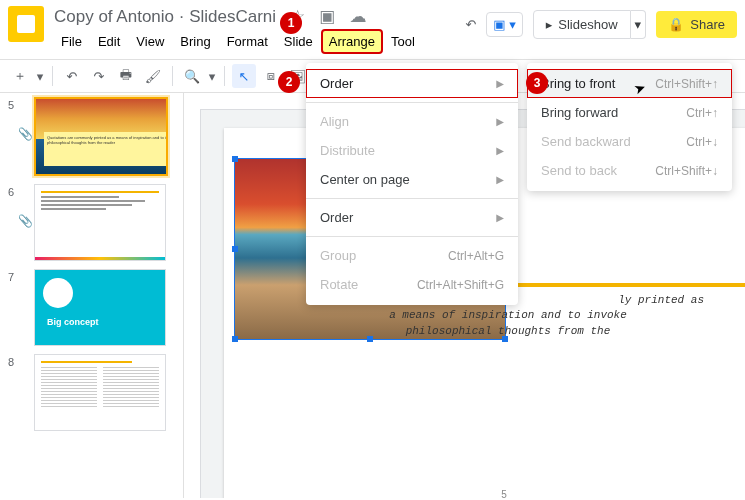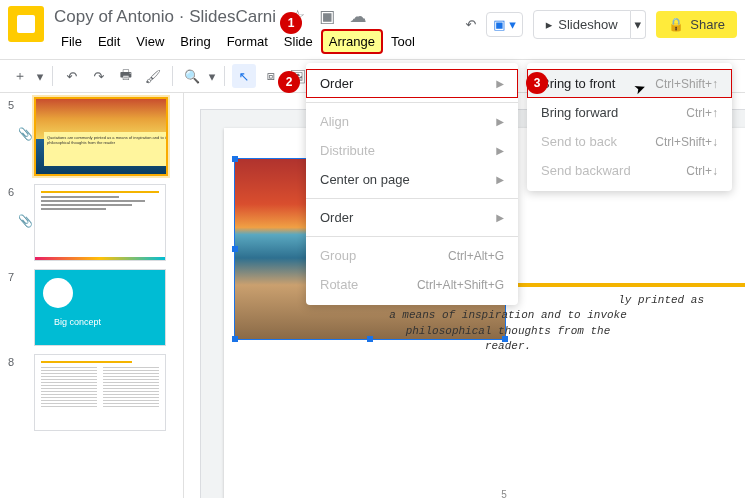--- a/index.html
+++ b/index.html
@@ -30,21 +30,21 @@
 .thumb{width:130px;height:75px;border:1px solid #dadce0;background:#fff;position:relative;font-size:5px;overflow:hidden}
 .thumb.active{border:2px solid #f9ab00;box-shadow:0 0 0 2px #fce8b2}
 .thumb5 .sky{height:40px;background:linear-gradient(#c94f2e,#e8a23a,#f4d35e)}
 .thumb5 .sea{height:35px;background:linear-gradient(#1e6091,#0a3d62)}
 .thumb5 .band{position:absolute;bottom:8px;left:8px;right:-20px;height:28px;background:#fff59d;padding:3px;font-size:4px;color:#333}
 .thumb6 .tbar{height:2px;background:#f4b400;margin:6px 6px 3px}
 .thumb6 .tline{height:2px;background:#999;margin:2px 6px;width:60%}
 .thumb6 .bbar{position:absolute;bottom:0;left:0;right:0;height:3px;background:linear-gradient(90deg,#e91e63,#ffc107,#00bcd4)}
 .thumb7{background:#00bcd4;color:#fff}
 .thumb7 .rocket{width:30px;height:30px;margin:8px;background:#fff;border-radius:50%;display:inline-block}
-.thumb7 .big{font-size:9px;padding:0 19px;font-weight:normal}
+.thumb7 .big{font-size:9px;padding:0 12px;font-weight:bold}
 .thumb8 .y{height:2px;background:#f4b400;margin:6px 6px 4px;width:70%}
 .thumb8 .cols{display:flex;gap:6px;padding:0 6px}
 .thumb8 .col{flex:1;height:40px;background:repeating-linear-gradient(#ccc,#ccc 1px,#fff 1px,#fff 3px)}
 .clip{width:12px;color:#80868b;font-size:12px;margin-top:30px}
 .canvas-area{flex:1;background:#f1f3f4;position:relative;overflow:hidden}
 .ruler-h{height:16px;background:#fff;border-bottom:1px solid #dadce0}
 .ruler-v{width:16px;background:#fff;border-right:1px solid #dadce0;position:absolute;top:16px;bottom:0;left:0}
 .slide{position:absolute;left:40px;top:35px;width:560px;height:380px;background:#fff;box-shadow:0 1px 3px rgba(0,0,0,.2)}
 .slide .img-sel{position:absolute;left:10px;top:30px;width:270px;height:180px;border:1px solid #1a73e8;background:linear-gradient(#b0332e 0%,#d94e2e 25%,#f0a044 38%,#5aa8c0 42%,#2e7090 55%,#caa06f 70%,#8a6a47 100%)}
 .handle{width:6px;height:6px;background:#1a73e8;position:absolute}
@@ -184,21 +184,20 @@
         <div class="handle h-l"></div>
           <div class="handle h-r"></div>
         <div class="handle h-bl"></div>
           <div class="handle h-b"></div>
           <div class="handle h-br"></div>
       </div>
       <div class="slide-text">
         <div style="text-align:right;padding-right:20px">ly printed as</div>
         <div>a means of inspiration and to invoke</div>
         <div>philosophical thoughts from the</div>
-        <div>reader.</div>
       </div>
       <div class="pgnum">5</div>
     </div>
   </div>
 </div>
 
 <div class="dropdown dd1">
   <div class="dd-item order">
       <span>Order</span>
       <span class="arr">▶</span>
@@ -235,25 +234,25 @@
 <div class="dropdown dd2">
   <div class="dd-item hl">
       <span>Bring to front</span>
       <span class="shortcut">Ctrl+Shift+↑</span>
     </div>
   <div class="dd-item">
       <span>Bring forward</span>
       <span class="shortcut">Ctrl+↑</span>
     </div>
   <div class="dd-item dis">
+      <span>Send backward</span>
+      <span class="shortcut">Ctrl+↓</span>
+    </div>
+  <div class="dd-item dis">
       <span>Send to back</span>
       <span class="shortcut">Ctrl+Shift+↓</span>
-    </div>
-  <div class="dd-item dis">
-      <span>Send backward</span>
-      <span class="shortcut">Ctrl+↓</span>
     </div>
 </div>
 
 <div class="badge b1">1</div>
 <div class="badge b2">2</div>
 <div class="badge b3">3</div>
 <div class="cursor">➤</div>
 
 </body></html>

